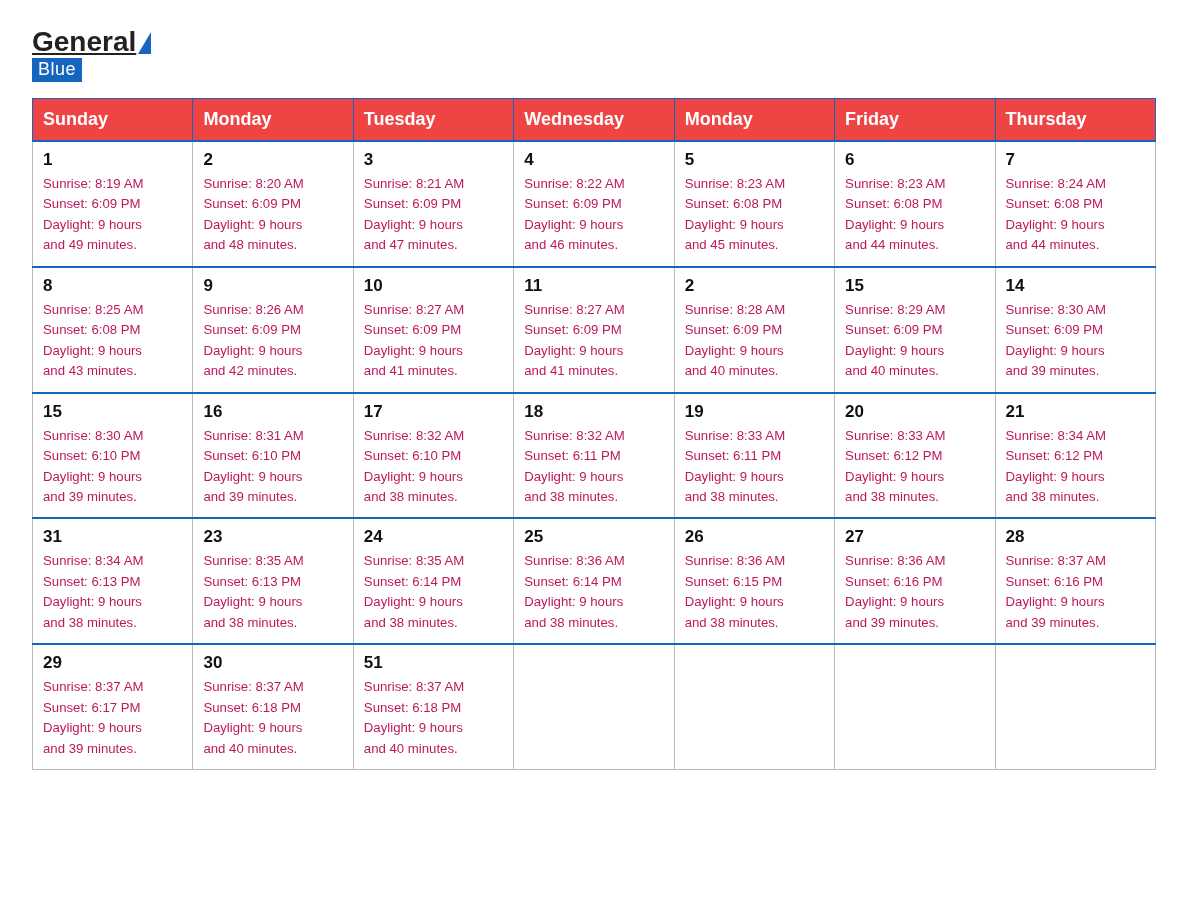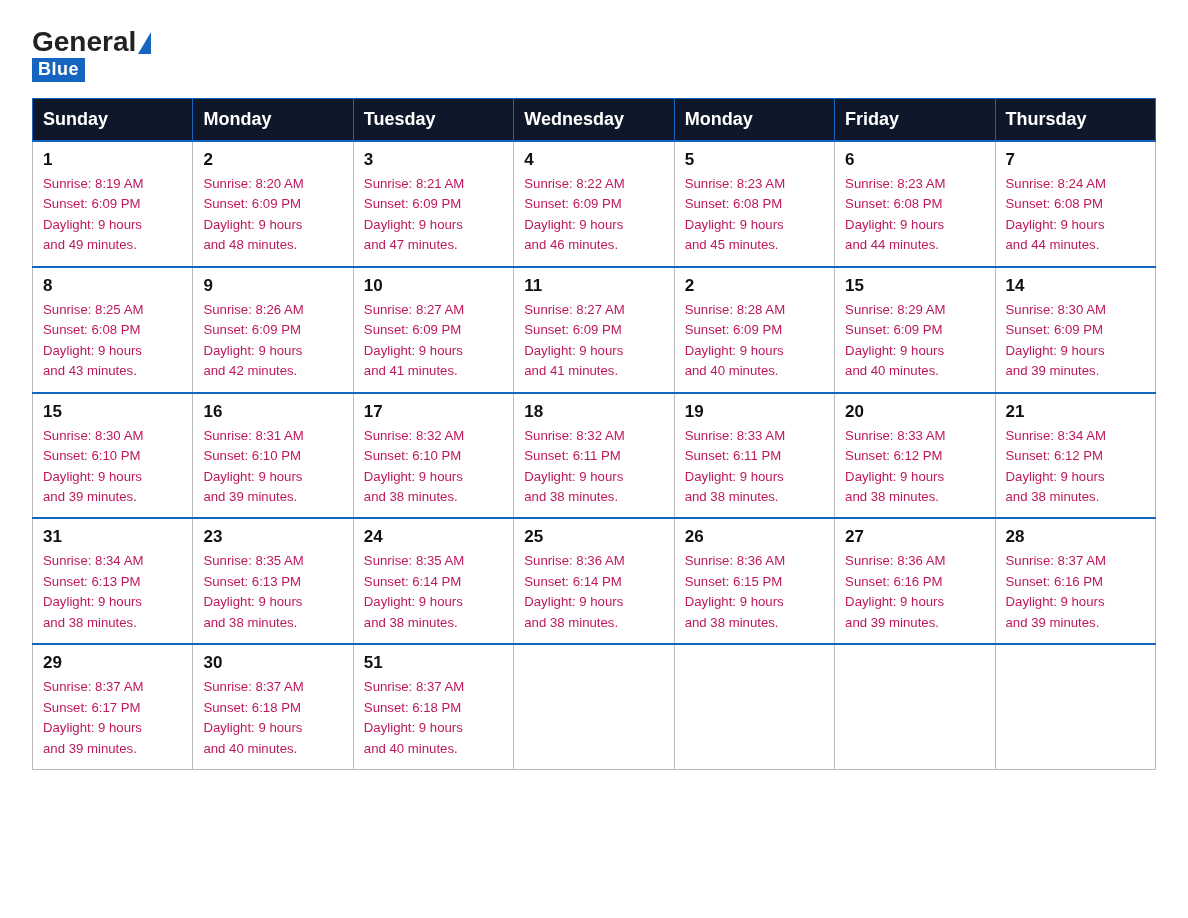--- a/index.html
+++ b/index.html
@@ -26,21 +26,21 @@
     .logo-text {
       font-size: 28px;
       font-weight: bold;
       color: #222;
       line-height: 1;
     }
     .logo-blue-bar {
       background: #1565c0;
       color: #fff;
       font-size: 18px;
-      font-weight: bold;
+      font-weight: normal;
       padding: 1px 6px 2px 6px;
       margin-top: 2px;
       letter-spacing: 0.5px;
     }
     .title-block {
       text-align: right;
     }
     .main-title {
       font-size: 52px;
       font-weight: bold;
@@ -51,21 +51,21 @@
       font-size: 22px;
       color: #333;
       margin-top: 4px;
     }
     .calendar-table {
       width: 100%;
       border-collapse: collapse;
       margin-top: 16px;
     }
     .calendar-table thead tr th {
-      background: #0f172a;
+      background: #ef4444;
       color: #fff;
       font-size: 18px;
       font-weight: bold;
       padding: 10px 10px;
       text-align: left;
       border: 1px solid #1565c0;
     }
     .calendar-table tbody tr td {
       vertical-align: top;
       border: 1px solid #bbb;
@@ -92,20 +92,21 @@
       line-height: 1.55;
     }
     
     .calendar-table tbody tr.week-row td {
       border-top: 2px solid #1565c0;
     }
     
     .logo-icon {
       display: inline-flex;
       align-items: center;
+      text-decoration: underline;
     }
     .logo-triangle {
       width: 0;
       height: 0;
       border-left: 13px solid transparent;
       border-bottom: 22px solid #1565c0;
       display: inline-block;
       margin-left: 2px;
       margin-bottom: -2px;
     }

